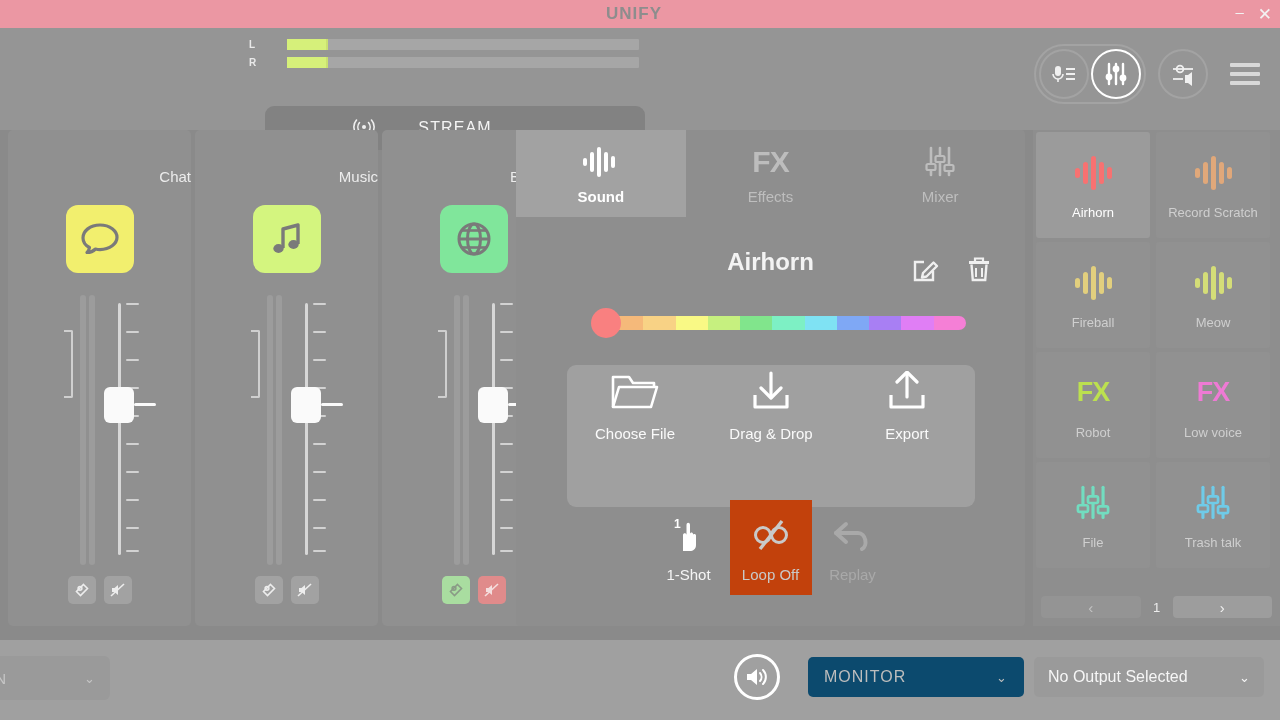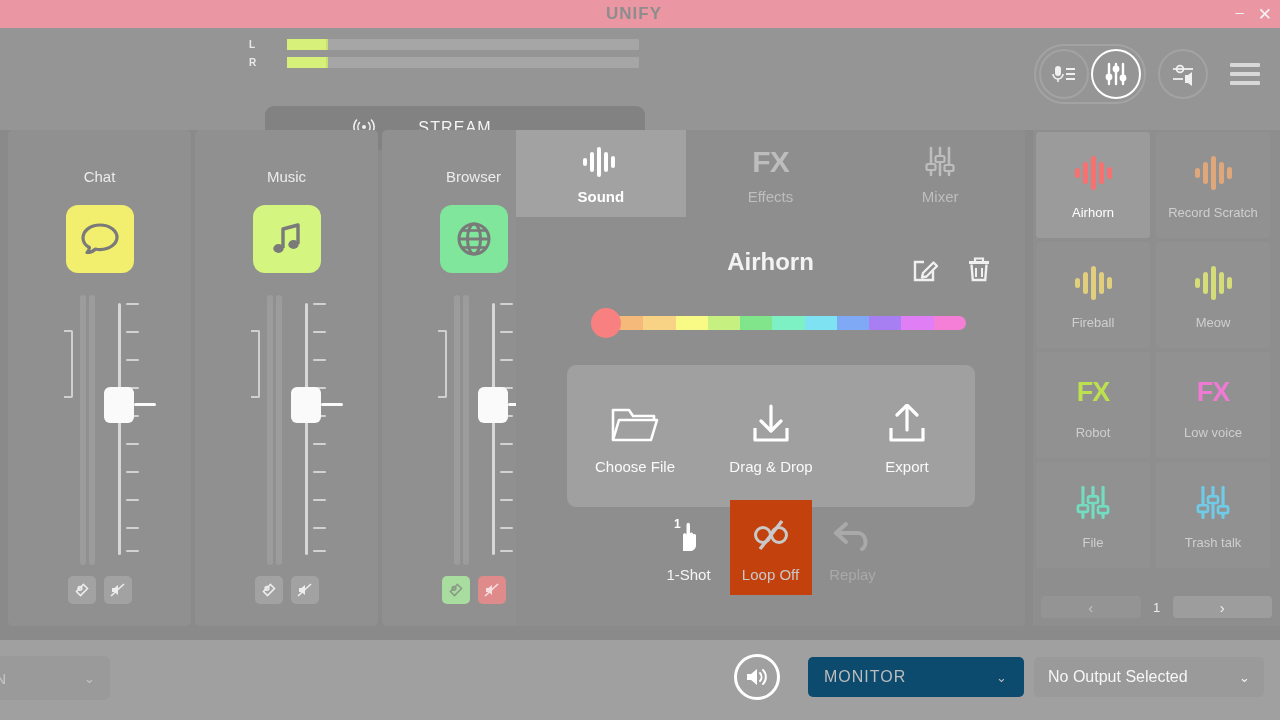--- a/index.html
+++ b/index.html
@@ -82,21 +82,21 @@
   
   .body { position: absolute; left: 0; top: 130px; width: 1280px; height: 510px; }
 
   
   .strips { position: absolute; left: 8px; top: 0; display: flex; gap: 4px; }
   .strip {
     width: 183px; height: 496px; background: #909090;
     border-radius: 5px; position: relative;
   }
   .strip-title {
-    position: absolute; top: 38px; left: 0; right: 0; text-align: center;
+    position: absolute; top: 38px; left: 0; right: 0; text-align: right;
     font-size: 15px; color: #ececec;
   }
   .strip-icon {
     position: absolute; top: 75px; left: 50%; transform: translateX(-50%);
     width: 68px; height: 68px; border-radius: 12px;
     display: flex; align-items: center; justify-content: center;
   }
   .fader-area { position: absolute; top: 165px; left: 0; right: 0; height: 270px; }
   .vu { position: absolute; width: 6px; border-radius: 3px; background: #9c9c9c; top: 0; bottom: 0; }
   .vu.l { left: 72px; }
@@ -159,21 +159,21 @@
   }
   .swatches i { flex: 1; height: 14px; }
   .colorknob {
     position: absolute; left: 0; top: -8px; width: 30px; height: 30px;
     border-radius: 50%;
   }
 
   .filebox {
     position: absolute; top: 235px; left: 51px; width: 408px; height: 142px;
     background: #a0a0a0; border-radius: 9px;
-    display: flex; align-items: center;
+    display: flex; align-items: flex-start;
   }
   .filebtn {
     flex: 1; display: flex; flex-direction: column; align-items: center; gap: 12px;
     color: #fafafa; font-size: 15px;
   }
   .filebtn .ficon { height: 48px; display: flex; align-items: flex-end; }
 
   .modes {
     position: absolute; top: 370px; left: 0; right: 0;
     display: flex; justify-content: center; align-items: stretch; gap: 0;

